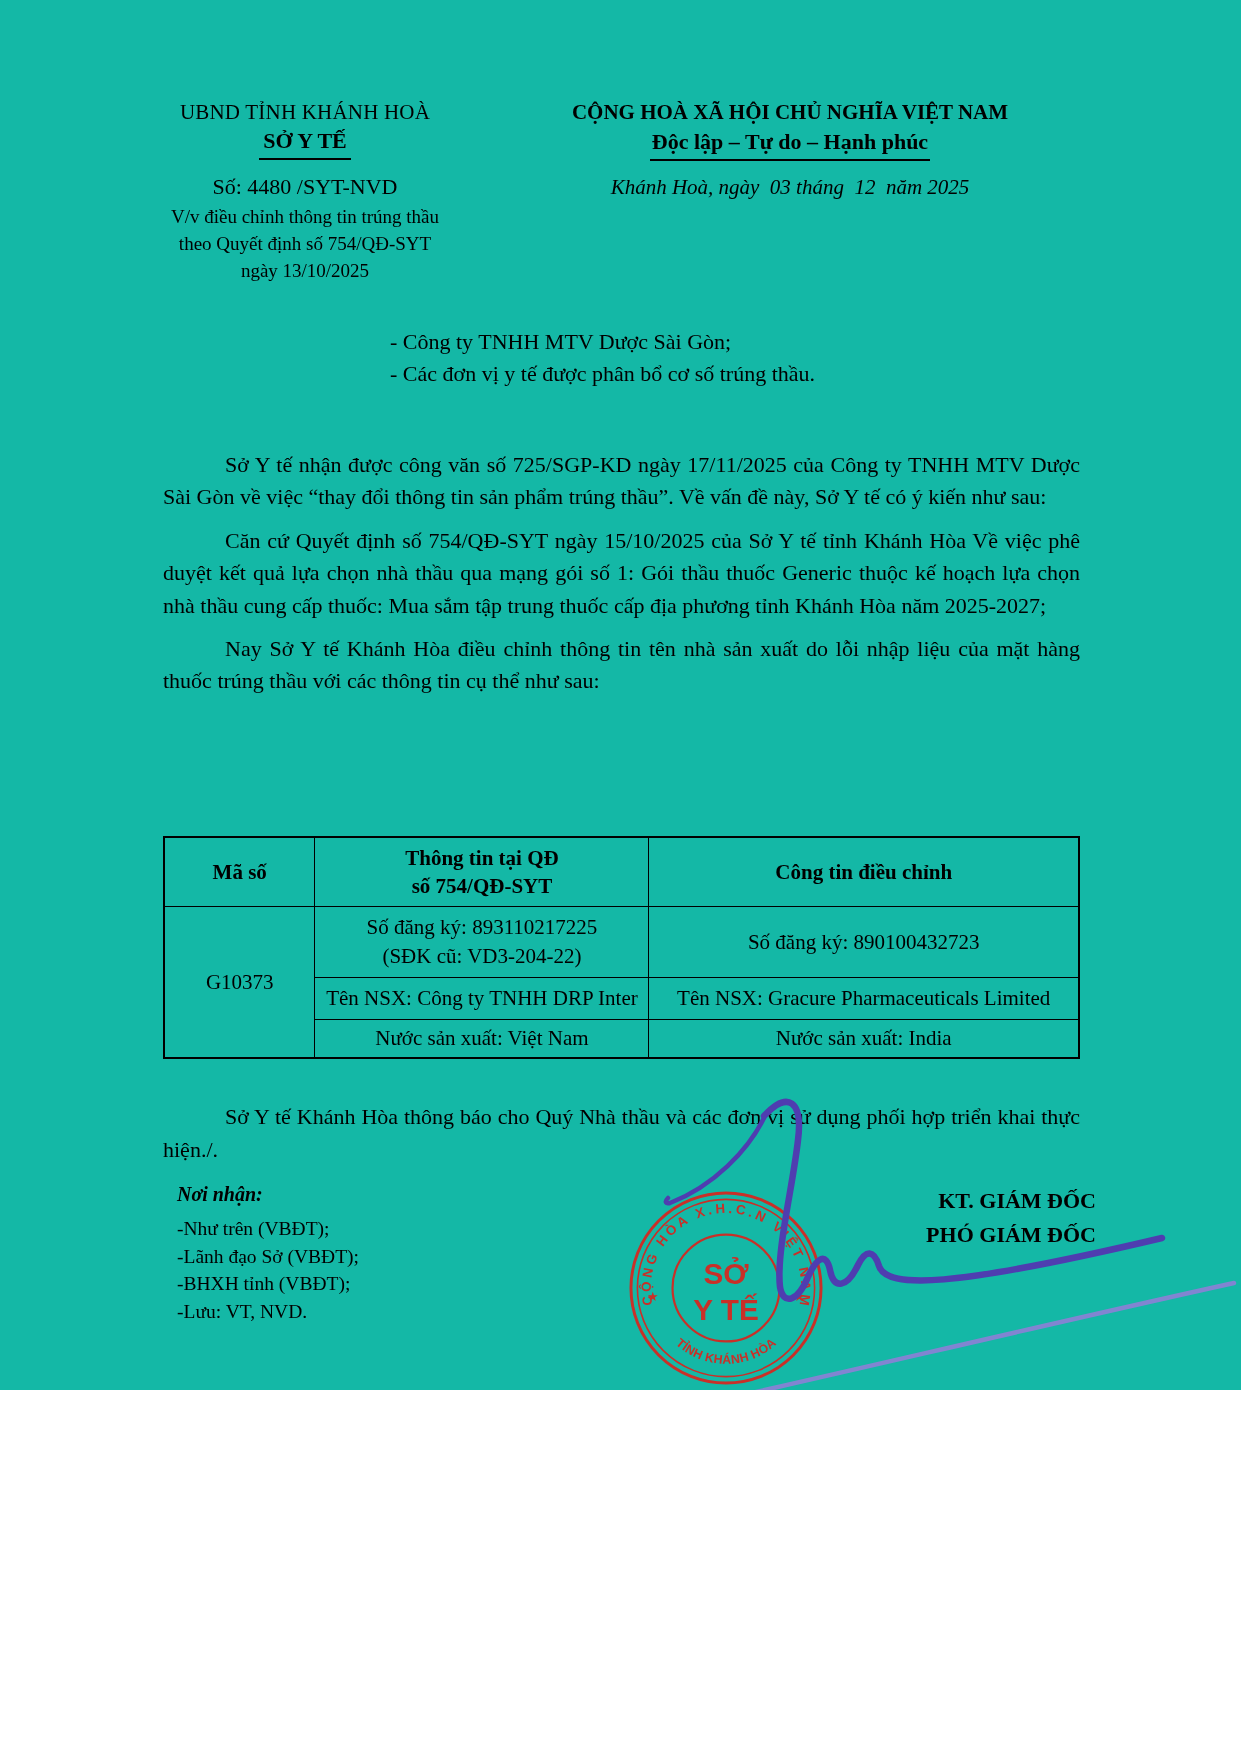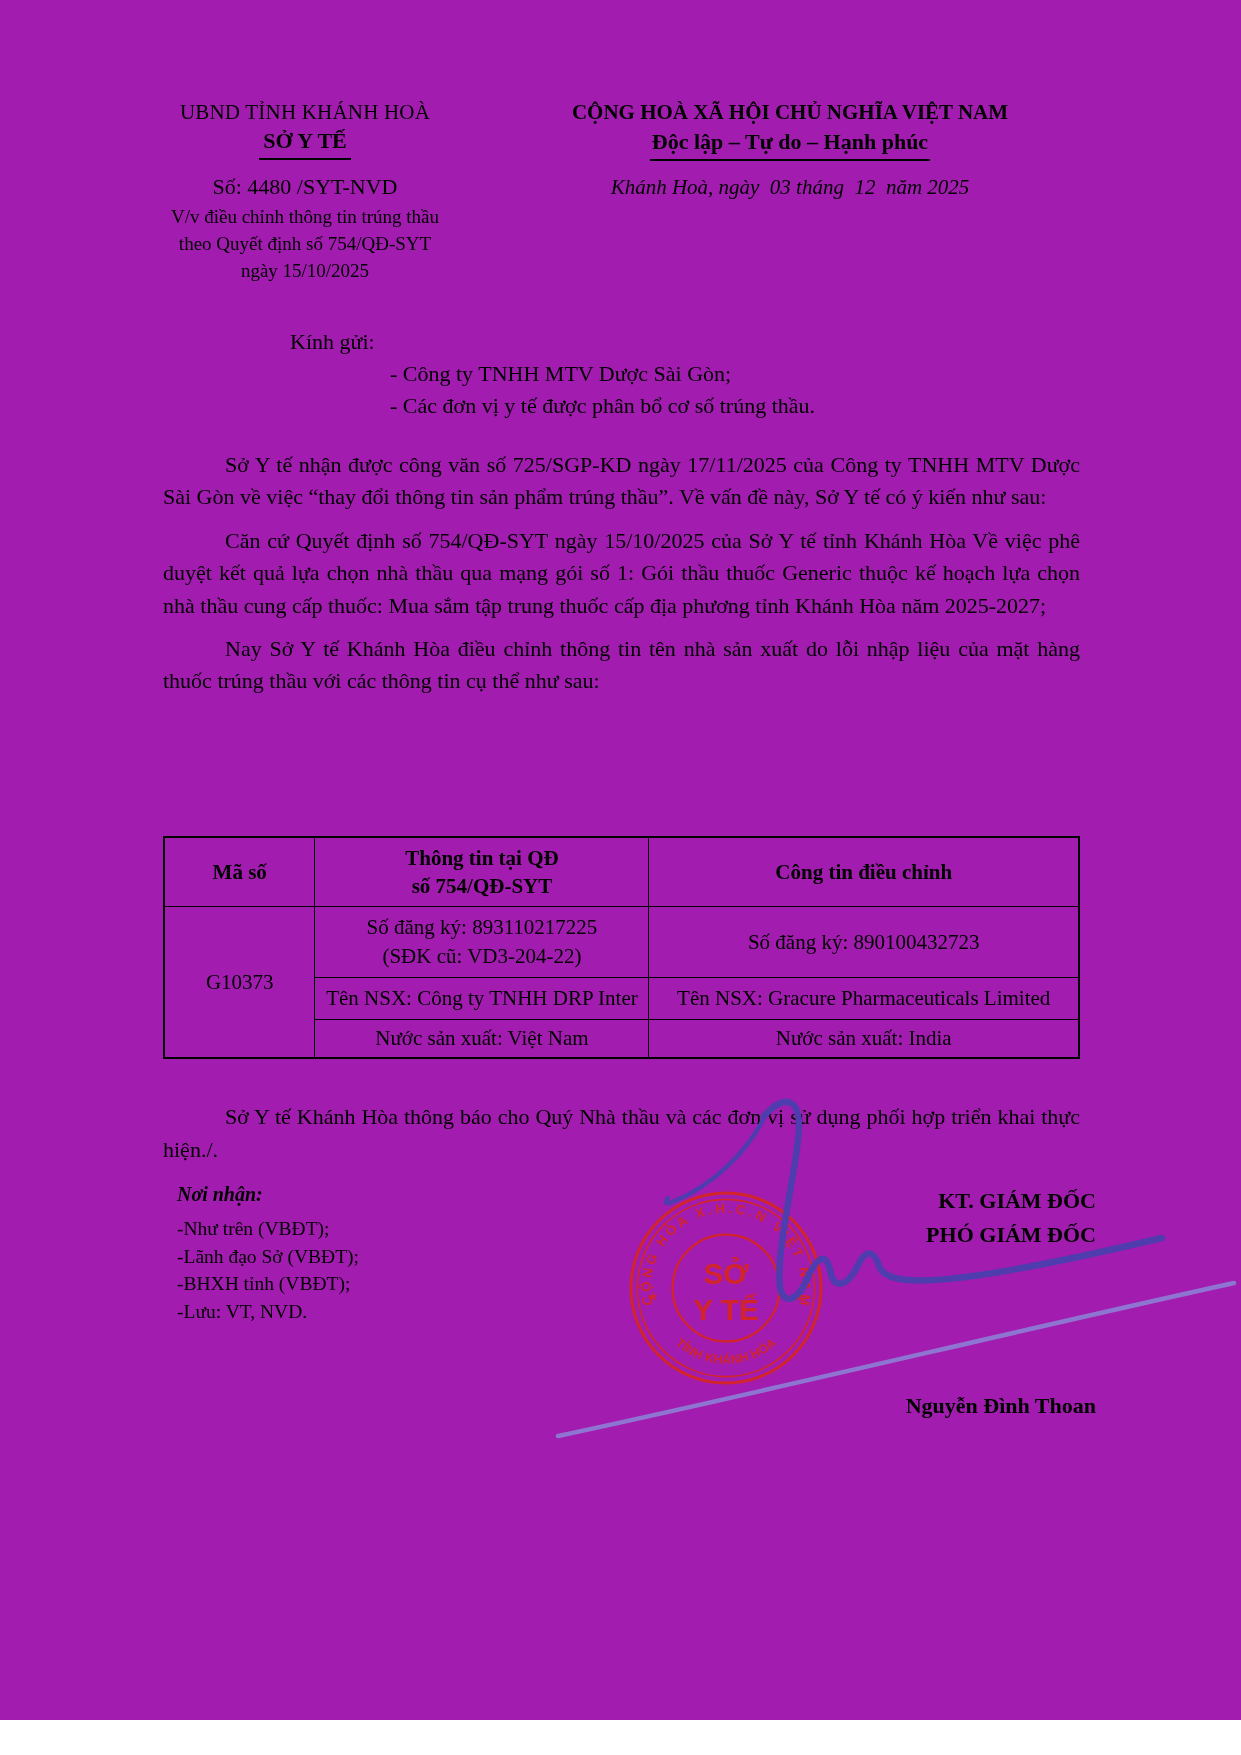--- a/index.html
+++ b/index.html
@@ -1,17 +1,17 @@
 <!DOCTYPE html>
 <html><head>
 <meta charset="utf-8">
 <style>
   html,body{margin:0;padding:0;background:#fff;}
   .page{
-    position:relative;width:1241px;height:1720px;background:#a21caf;
+    position:relative;width:1241px;height:1390px;background:#14b8a6;
     font-family:"Liberation Serif","DejaVu Serif",serif;color:#000;overflow:hidden;
   }
   .abs{position:absolute;}
   .center{text-align:center;}
   .keep-spaces{white-space:pre-wrap;}
 
   
   .hdr-left{top:100px;left:138px;width:334px;z-index:2;}
   .hdr-left .org{font-size:21px;letter-spacing:.2px;}
   .hdr-left .dept{font-size:22px;font-weight:bold;margin-top:3px;}
@@ -70,34 +70,33 @@
 
   <div class="abs hdr-left center">
     <div class="org">UBND TỈNH KHÁNH HOÀ</div>
     <div class="dept">
       <span>SỞ Y TẾ</span>
     </div>
     <div class="num">Số: 4480 /SYT-NVD</div>
     <div class="subject">
       <div>V/v điều chỉnh thông tin trúng thầu</div>
       <div>theo Quyết định số 754/QĐ-SYT</div>
-      <div>ngày 15/10/2025</div>
+      <div>ngày 13/10/2025</div>
     </div>
   </div>
 
   <div class="abs hdr-right center">
     <div class="nation">CỘNG HOÀ XÃ HỘI CHỦ NGHĨA VIỆT NAM</div>
     <div class="motto">
       <span>Độc lập – Tự do – Hạnh phúc</span>
     </div>
     <div class="dateline keep-spaces">Khánh Hoà, ngày  03 tháng  12  năm 2025</div>
   </div>
 
   <div class="abs salutation">
-    <div class="greet">Kính gửi:</div>
     <div class="rcpt">- Công ty TNHH MTV Dược Sài Gòn;</div>
     <div class="rcpt">- Các đơn vị y tế được phân bổ cơ số trúng thầu.</div>
   </div>
 
   <div class="abs paras">
     <p>Sở Y tế nhận được công văn số 725/SGP-KD ngày 17/11/2025 của Công ty TNHH MTV Dược Sài Gòn về việc “thay đổi thông tin sản phẩm trúng thầu”. Về vấn đề này, Sở Y tế có ý kiến như sau:</p>
     <p>Căn cứ Quyết định số 754/QĐ-SYT ngày 15/10/2025 của Sở Y tế tỉnh Khánh Hòa Về việc phê duyệt kết quả lựa chọn nhà thầu qua mạng gói số 1: Gói thầu thuốc Generic thuộc kế hoạch lựa chọn nhà thầu cung cấp thuốc: Mua sắm tập trung thuốc cấp địa phương tỉnh Khánh Hòa năm 2025-2027;</p>
     <p>Nay Sở Y tế Khánh Hòa điều chỉnh thông tin tên nhà sản xuất do lỗi nhập liệu của mặt hàng thuốc trúng thầu với các thông tin cụ thể như sau:</p>
   </div>
 

